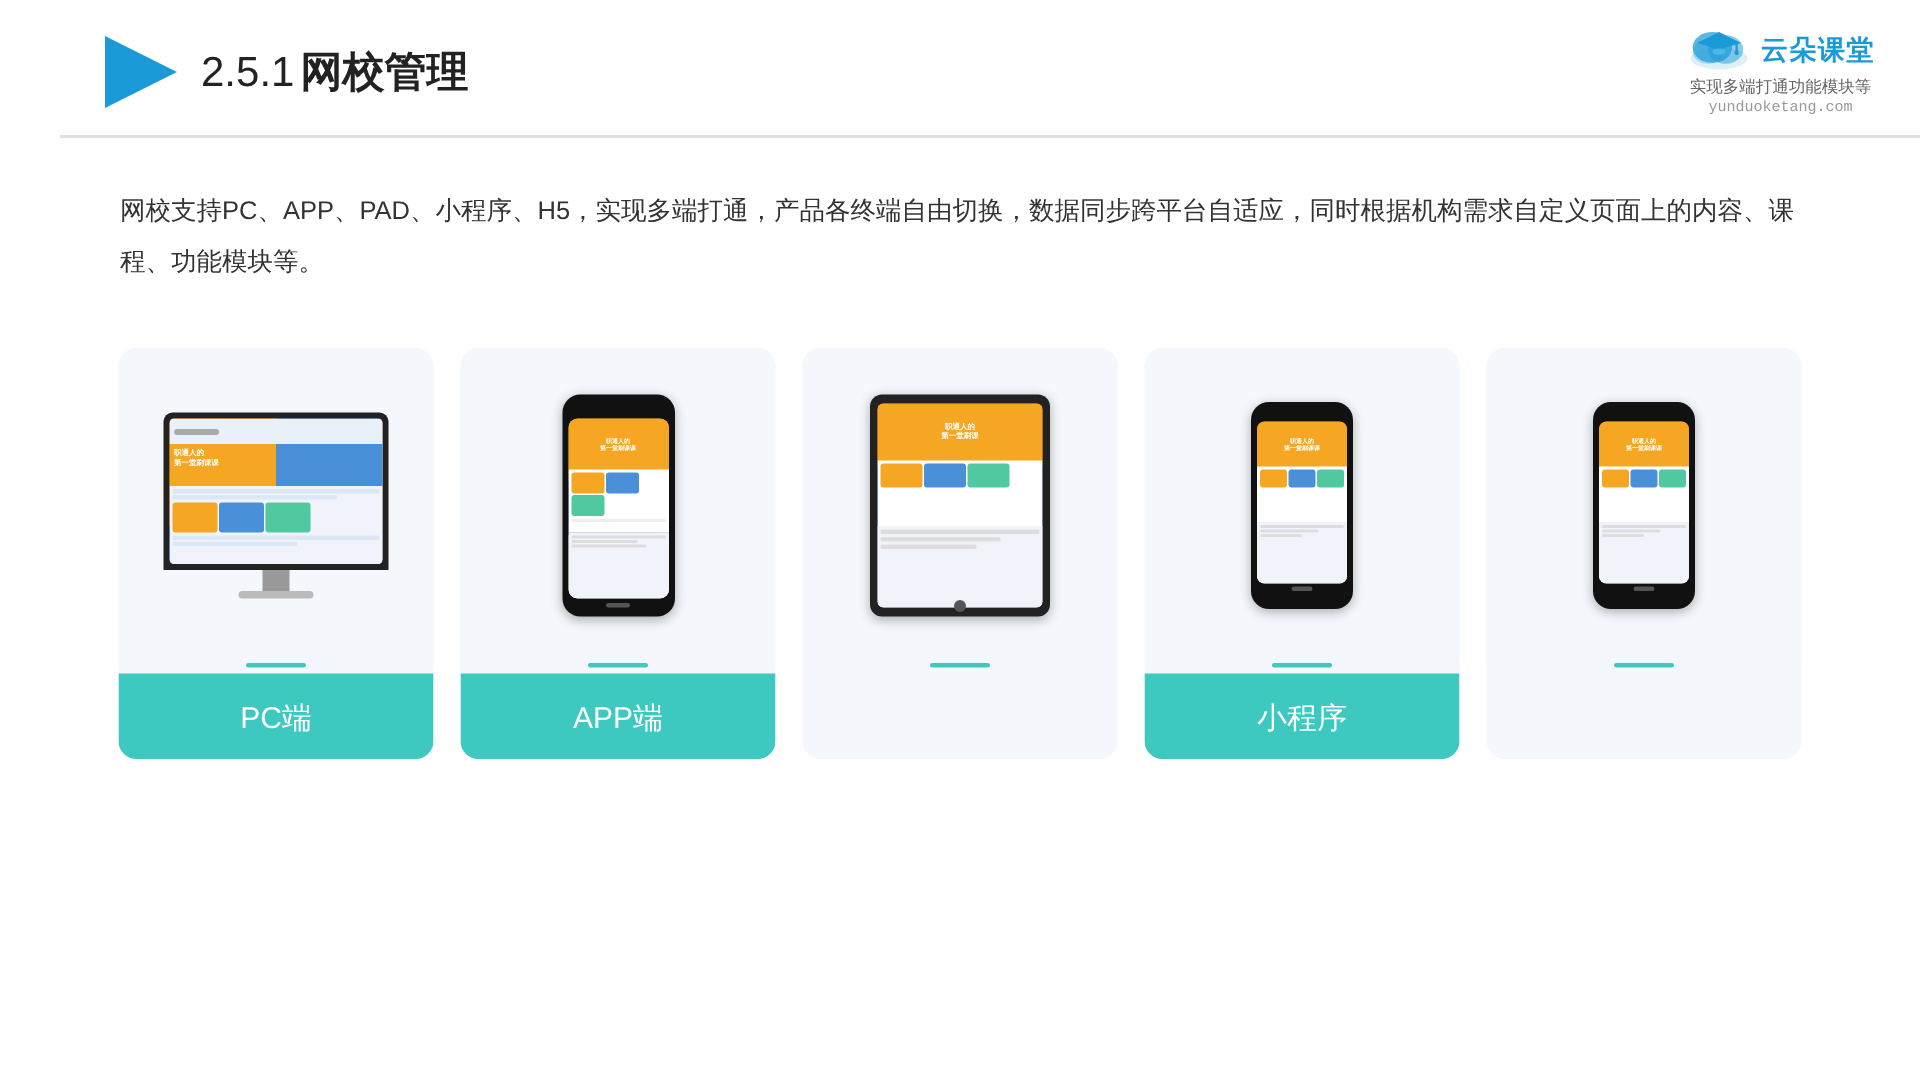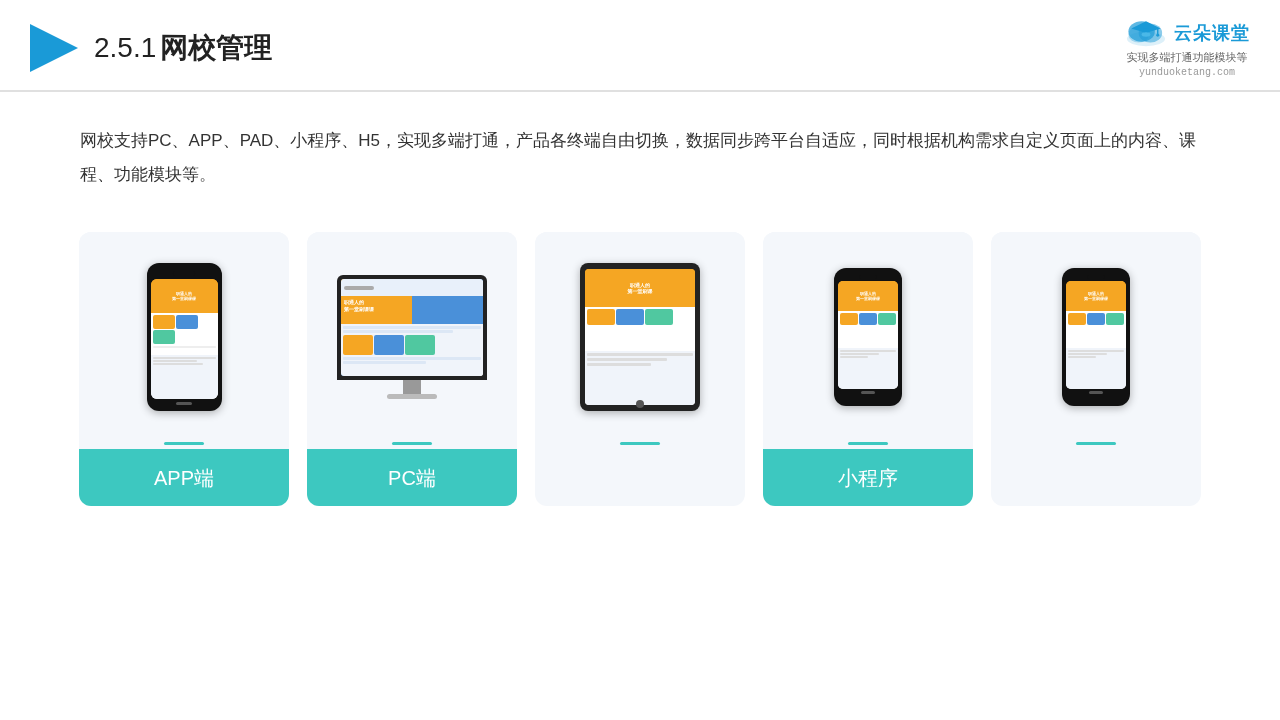--- a/index.html
+++ b/index.html
@@ -11,20 +11,21 @@
       overflow: hidden;
     }
 
     
     .header {
       display: flex;
       align-items: center;
       justify-content: space-between;
       padding: 18px 30px 12px 30px;
       border-bottom: 2px solid #e0e0e0;
+      margin-left: 40px;
     }
     .header-left {
       display: flex;
       align-items: center;
       gap: 16px;
     }
     .play-icon {
       width: 48px;
       height: 48px;
     }
@@ -300,51 +301,20 @@
     </div>
     <div class="logo-url">yunduoketang.com</div>
   </div>
 </div>
 
 <div class="description">
   <span>网校支持PC、APP、PAD、小程序、H5，实现多端打通，产品各终端自由切换，数据同步跨平台自适应，同时根据机构需求自定义页面上的内容、课程、功能模块等。</span>
 </div>
 
 <div class="cards-section">
-
-  <div class="card">
-    <div class="card-image-area">
-      <div class="phone-wrap">
-        <div class="phone-body">
-          <div class="phone-notch"></div>
-          <div class="phone-screen">
-            <div style="width:100%;height:28%;background:#f5a623;display:flex;align-items:center;justify-content:center;">
-              <div style="font-size:4px;color:#fff;text-align:center;line-height:1.3;font-weight:bold;">职通人的<br>第一堂刷课课</div>
-            </div>
-            <div style="width:100%;height:35%;background:#fff;padding:2px;">
-              <div style="display:flex;gap:1px;flex-wrap:wrap;">
-                <div style="width:22px;height:14px;background:#f5a623;border-radius:2px;"></div>
-                <div style="width:22px;height:14px;background:#4a90d9;border-radius:2px;"></div>
-                <div style="width:22px;height:14px;background:#50c8a0;border-radius:2px;"></div>
-              </div>
-              <div style="height:2px;background:#eee;margin-top:2px;border-radius:1px;"></div>
-            </div>
-            <div style="width:100%;height:37%;background:#f0f4fa;padding:2px;">
-              <div style="height:2px;background:#ddd;margin-bottom:1px;border-radius:1px;"></div>
-              <div style="height:2px;background:#ddd;margin-bottom:1px;border-radius:1px;width:70%;"></div>
-              <div style="height:2px;background:#ddd;border-radius:1px;width:80%;"></div>
-            </div>
-          </div>
-          <div class="phone-home"></div>
-        </div>
-      </div>
-    </div>
-    <div class="accent-bar"></div>
-    <div class="card-label">APP端</div>
-  </div>
 
   <div class="card">
     <div class="card-image-area">
       <div class="monitor-wrap">
         <div class="monitor-body">
           <div class="monitor-screen">
             <div style="width:100%;height:18%;background:#e8f0fa;display:flex;align-items:center;padding:0 3px;">
               <div style="width:30px;height:4px;background:#aaa;border-radius:2px;"></div>
             </div>
             <div style="width:100%;height:28%;background:linear-gradient(90deg,#f5a623 0%,#f5a623 50%,#4a90d9 50%);">
@@ -366,20 +336,51 @@
         <div class="monitor-stand"></div>
         <div class="monitor-base"></div>
       </div>
     </div>
     <div class="accent-bar"></div>
     <div class="card-label">PC端</div>
   </div>
 
   <div class="card">
     <div class="card-image-area">
+      <div class="phone-wrap">
+        <div class="phone-body">
+          <div class="phone-notch"></div>
+          <div class="phone-screen">
+            <div style="width:100%;height:28%;background:#f5a623;display:flex;align-items:center;justify-content:center;">
+              <div style="font-size:4px;color:#fff;text-align:center;line-height:1.3;font-weight:bold;">职通人的<br>第一堂刷课课</div>
+            </div>
+            <div style="width:100%;height:35%;background:#fff;padding:2px;">
+              <div style="display:flex;gap:1px;flex-wrap:wrap;">
+                <div style="width:22px;height:14px;background:#f5a623;border-radius:2px;"></div>
+                <div style="width:22px;height:14px;background:#4a90d9;border-radius:2px;"></div>
+                <div style="width:22px;height:14px;background:#50c8a0;border-radius:2px;"></div>
+              </div>
+              <div style="height:2px;background:#eee;margin-top:2px;border-radius:1px;"></div>
+            </div>
+            <div style="width:100%;height:37%;background:#f0f4fa;padding:2px;">
+              <div style="height:2px;background:#ddd;margin-bottom:1px;border-radius:1px;"></div>
+              <div style="height:2px;background:#ddd;margin-bottom:1px;border-radius:1px;width:70%;"></div>
+              <div style="height:2px;background:#ddd;border-radius:1px;width:80%;"></div>
+            </div>
+          </div>
+          <div class="phone-home"></div>
+        </div>
+      </div>
+    </div>
+    <div class="accent-bar"></div>
+    <div class="card-label">APP端</div>
+  </div>
+
+  <div class="card">
+    <div class="card-image-area">
       <div class="tablet-wrap">
         <div class="tablet-body">
           <div class="tablet-screen">
             <div style="width:100%;height:28%;background:#f5a623;display:flex;align-items:center;justify-content:center;">
               <div style="font-size:5px;color:#fff;text-align:center;font-weight:bold;line-height:1.3;">职通人的<br>第一堂刷课</div>
             </div>
             <div style="width:100%;height:32%;background:#fff;padding:2px;">
               <div style="display:flex;gap:1px;">
                 <div style="width:28px;height:16px;background:#f5a623;border-radius:2px;"></div>
                 <div style="width:28px;height:16px;background:#4a90d9;border-radius:2px;"></div>

